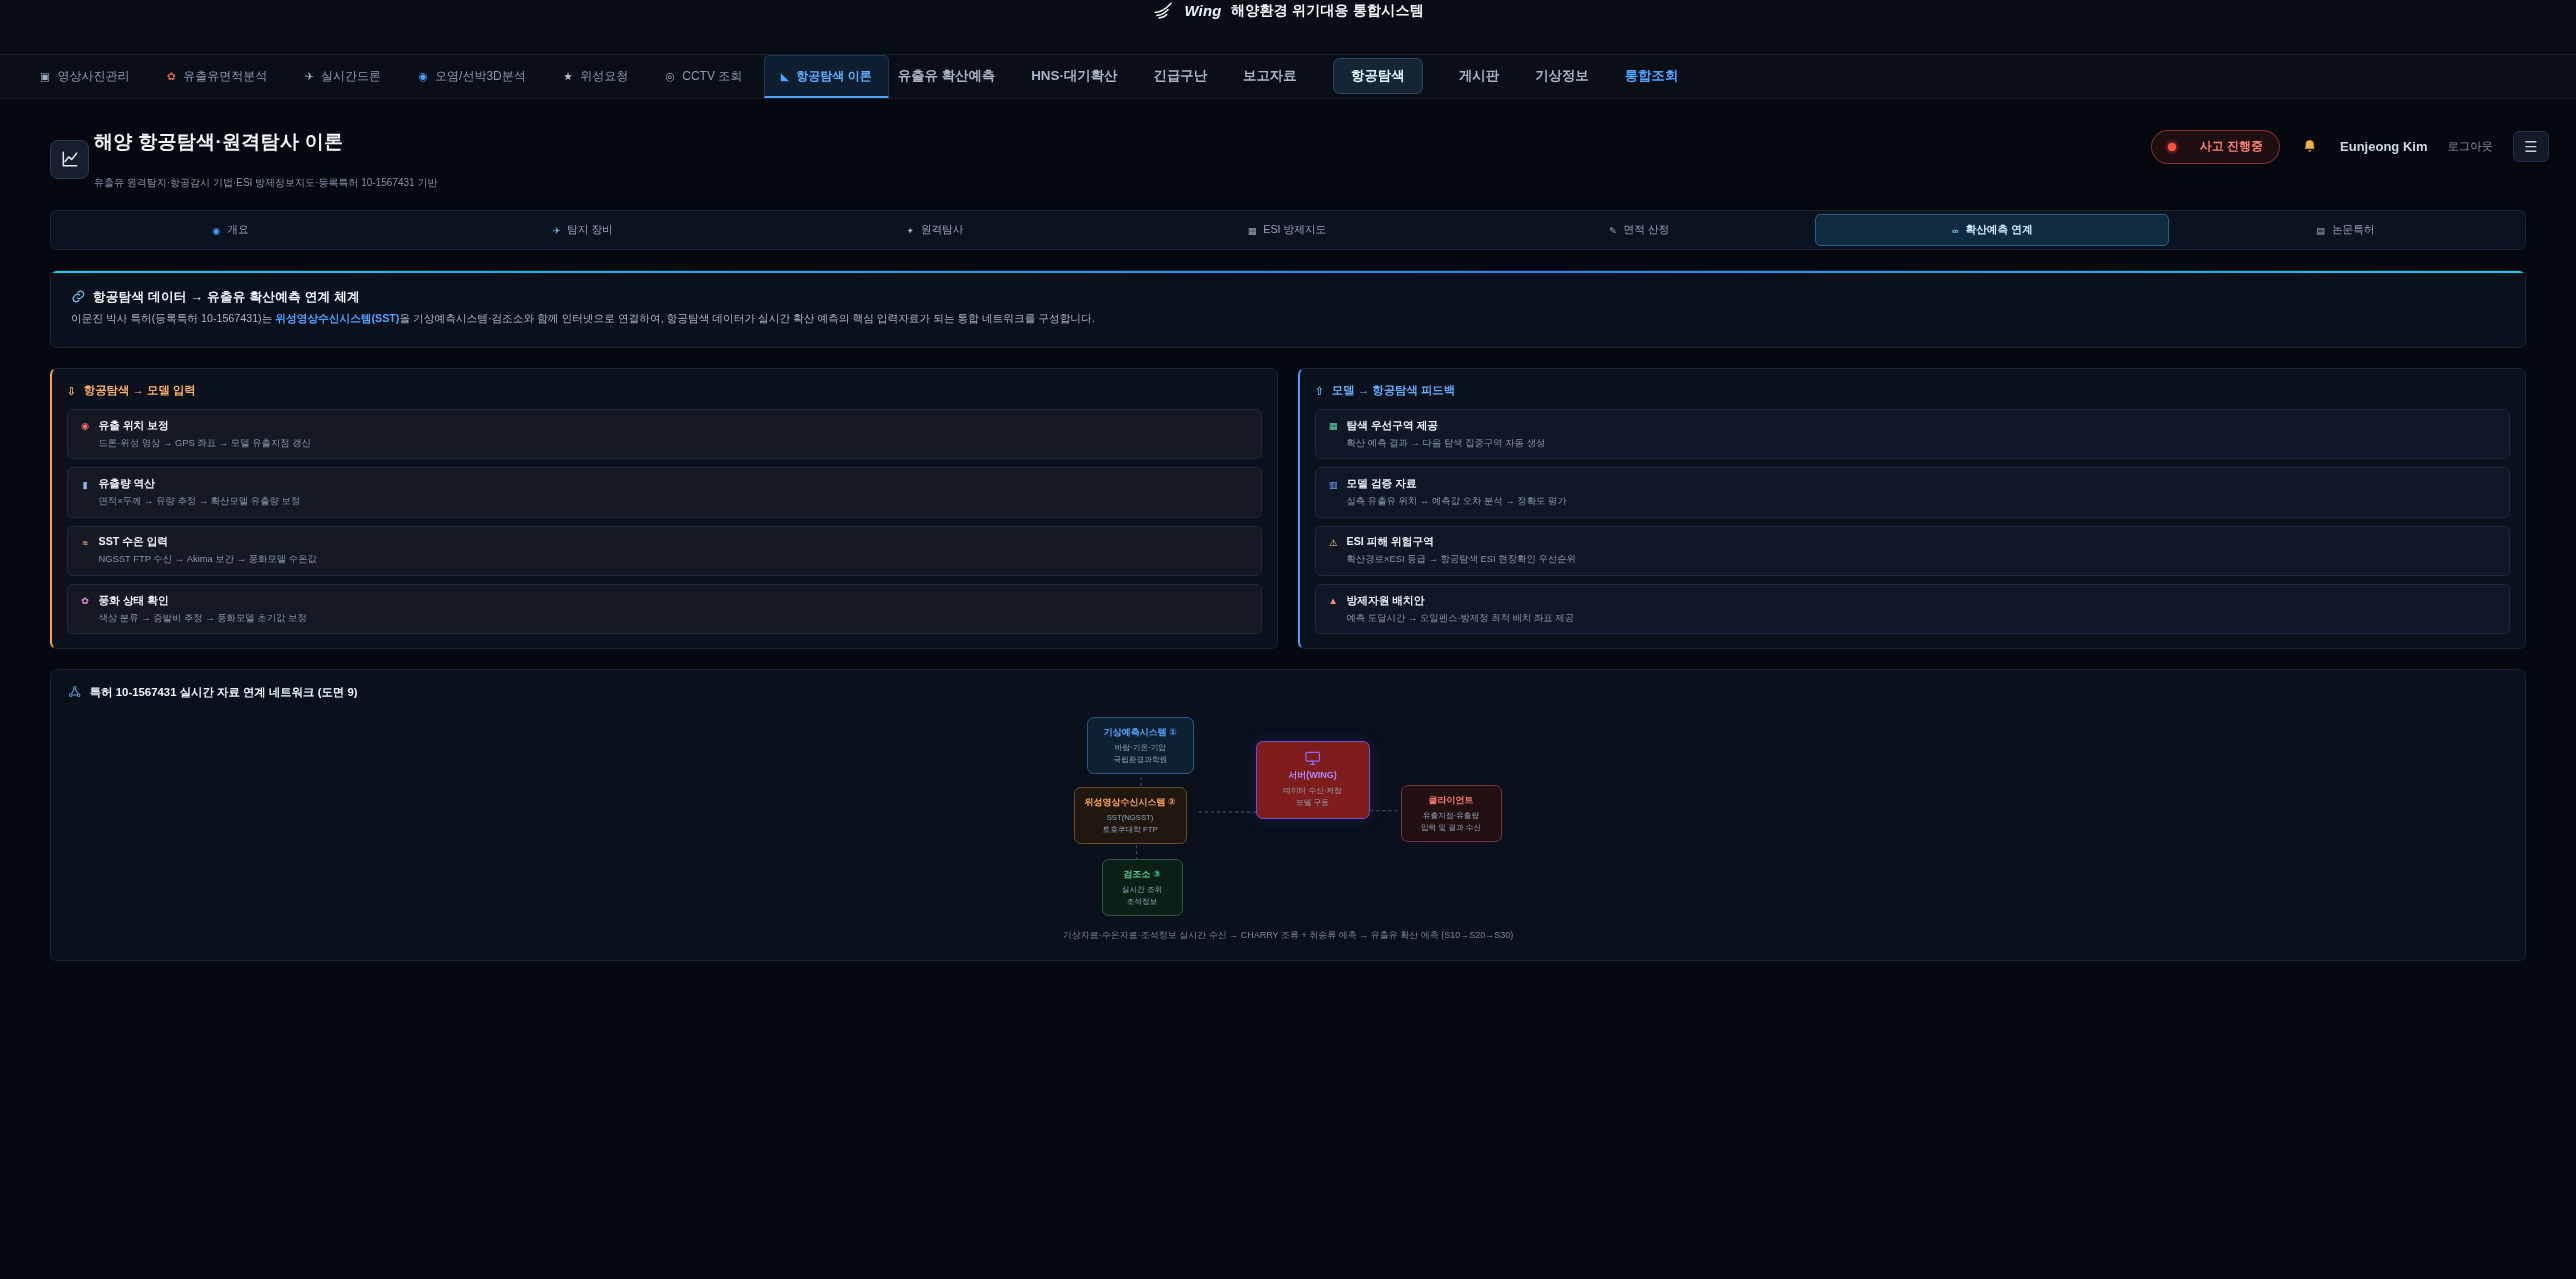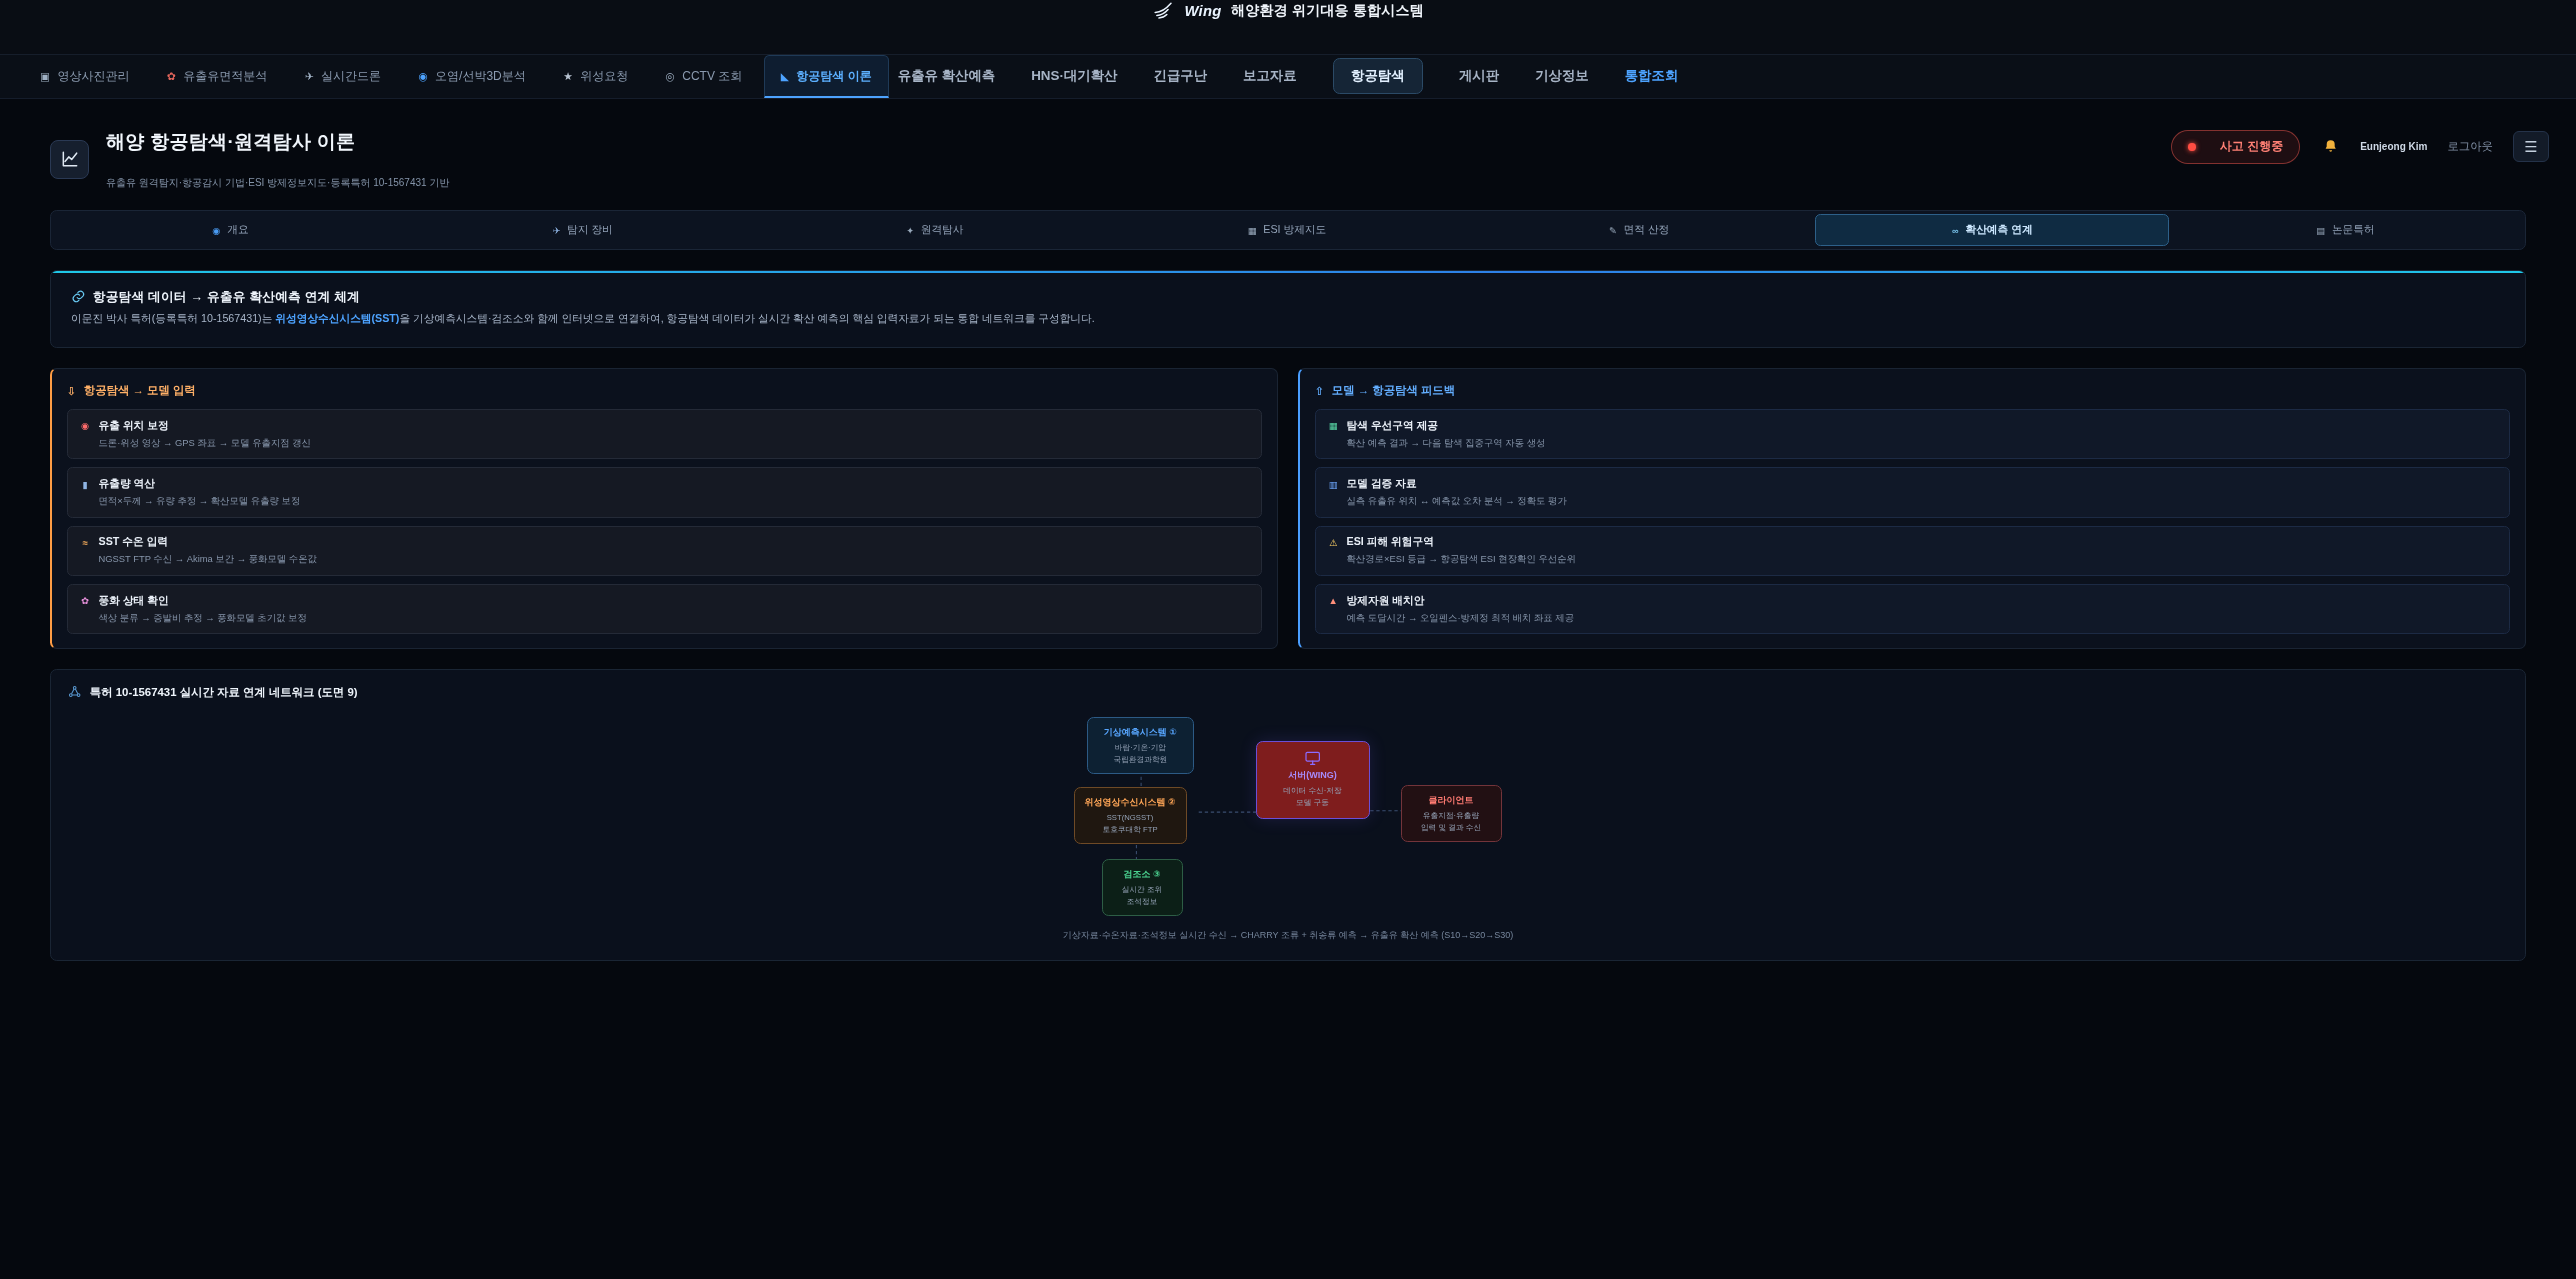--- a/index.html
+++ b/index.html
@@ -28,21 +28,21 @@
   }
   .top-item.highlight { color:#4da3ff; font-weight:800; }
   .top-right { margin-left:auto; display:flex; align-items:center; gap:20px; }
   .incident-badge {
     display:flex; align-items:center; gap:24px; padding:7.4px 16px; border-radius:670px;
     background:rgba(255,70,60,.10); border:0.7px solid rgba(255,95,85,.45);
     color:#ff8075; font-size:12px; font-weight:700; white-space:nowrap;
   }
   .incident-dot { width:7.4px; height:7.4px; border-radius:50%; background:#ff4d42; box-shadow:0 0 5.4px #ff4d42; }
   .bell-wrap { width:20px; height:20px; display:flex; align-items:center; justify-content:center; cursor:pointer; }
-  .user-name { font-size:10px; color:#cfd9e6; font-weight:600; }
+  .user-name { font-size:13px; color:#cfd9e6; font-weight:600; }
   .logout { font-size:11.4px; color:#8291a6; cursor:pointer; }
   .hamburger {
     width:36px; height:31px; background:#131b28; border:0.7px solid #243249; border-radius:6px;
     display:flex; align-items:center; justify-content:center; font-size:14.8px; color:#c4d0de; cursor:pointer;
   }
 
   
   .subnav {
     height:44px; background:#0a0f17; border-bottom:0.7px solid #151d2b;
     display:flex; align-items:stretch; padding:0 24px; gap:5.4px;
@@ -61,21 +61,21 @@
   .subnav-item:nth-child(7) .sn-icon { color:#4da3ff; }
   .subnav-item.active {
     color:#5cb0ff; font-weight:700; background:#0e1d30;
     border:0.7px solid #1f3a57; border-bottom:2px solid #4da3ff;
     border-radius:5.4px 5.4px 0 0;
   }
 
   
   .content { padding:23px 50px 0; }
 
-  .page-header { display:flex; align-items:center; gap:17px; margin:6.7px 0 20px; }
+  .page-header { display:flex; align-items:center; gap:5px; margin:6.7px 0 20px; }
   .ph-iconbox {
     width:39px; height:39px; background:#161f2e; border:0.7px solid #2a3954; border-radius:8px;
     display:flex; align-items:center; justify-content:center; flex:none;
   }
   .ph-title { font-size:19px; font-weight:800; color:#f1f6fc; letter-spacing:0.3px; }
   .ph-sub { font-size:10px; color:#8494a9; margin-top:21px; }
 
   
   .theory-tabs {
     display:flex; background:#0c1320; border:0.7px solid #1a2536; border-radius:6.7px;

